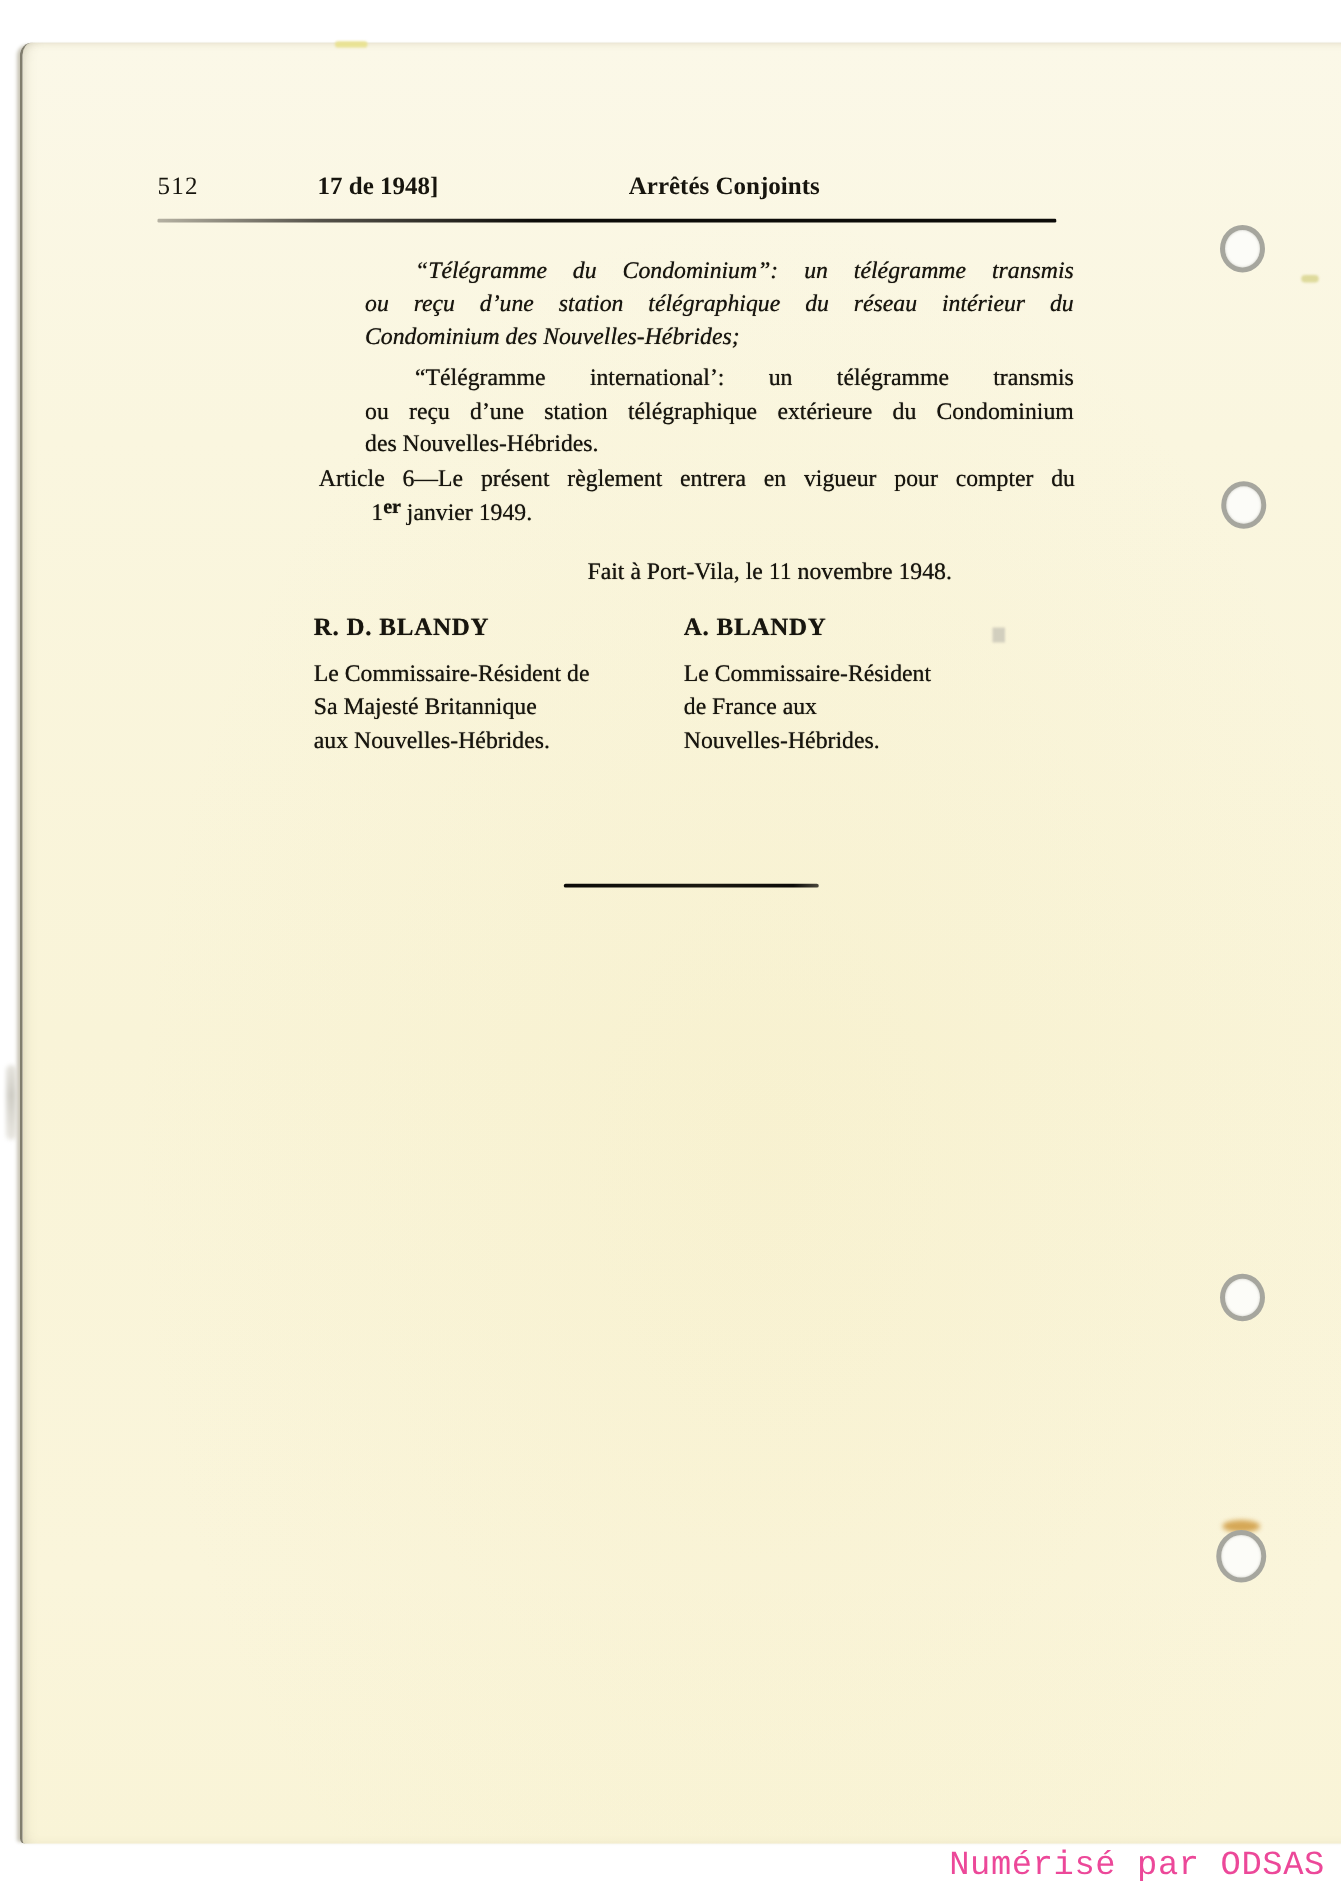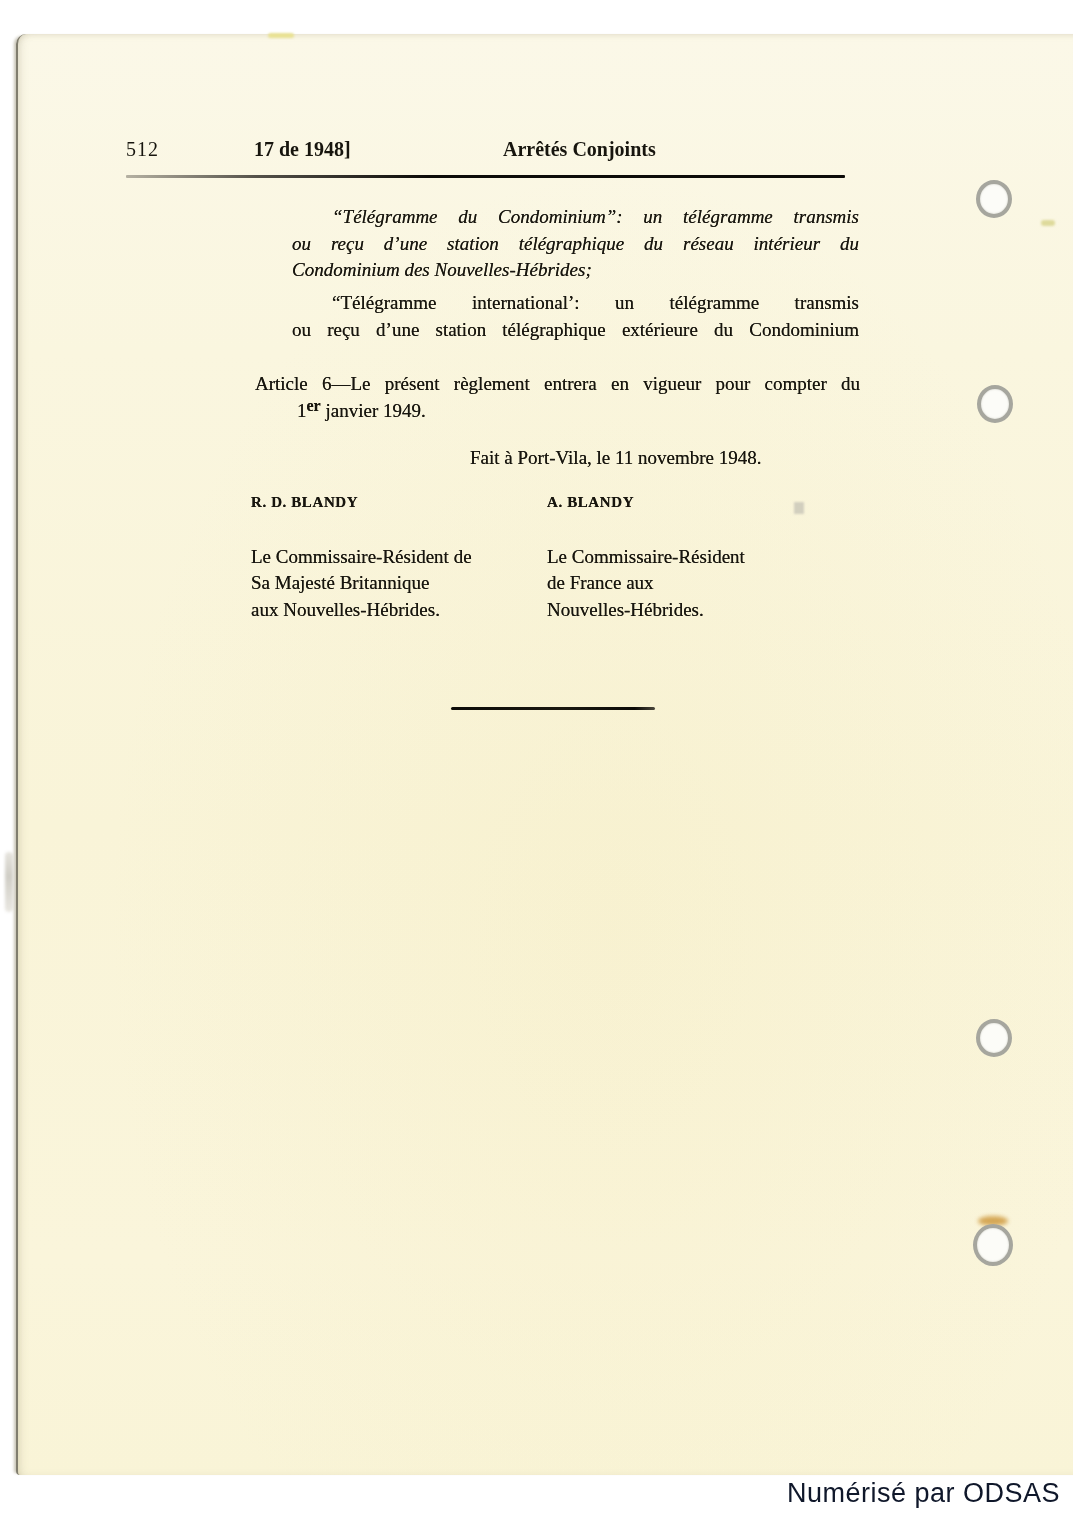--- a/index.html
+++ b/index.html
@@ -44,21 +44,21 @@
   .jline{text-align:justify;text-align-last:justify;}
   .indent{padding-left:40px;}
   .article{position:absolute;left:237px;top:337px;width:605px;}
   .article .cont{padding-left:42px;}
   sup{font-size:16px;line-height:0;vertical-align:6px;font-weight:bold;}
   .dateline{position:absolute;left:452px;top:411px;}
   
   .sig{position:absolute;top:455px;}
   .sig-left{left:233px;width:264px;}
   .sig-right{left:529px;width:234px;}
-  .sig-name{font-size:15px;letter-spacing:.6px;font-weight:600;margin-bottom:28px;}
+  .sig-name{font-size:20px;letter-spacing:.6px;font-weight:600;margin-bottom:11px;}
   .sig-lines{text-align:left;}
   
   .center-rule{
     position:absolute;left:433px;top:673px;width:204px;height:3px;
     background:linear-gradient(90deg,#0c0b08 0%,#1a1810 55%,#0c0b08 90%,#4a473c 100%);
     border-radius:2px;
   }
   
   .hole{
     position:absolute;width:36px;height:38px;border-radius:50%;
@@ -89,22 +89,22 @@
   }
   
   .edge-scuff{
     position:absolute;left:5px;top:852px;width:8px;height:60px;border-radius:4px;
     background:linear-gradient(180deg,#e6e4de,#cfcdc5 40%,#e9e7e1);
     filter:blur(1.5px);
   }
   
   .watermark{
     position:absolute;right:13px;top:1478px;
-    font-family:Liberation Sans, sans-serif;
-    font-size:27px;color:#0f172a;letter-spacing:.5px;
+    font-family:Liberation Mono, monospace;
+    font-size:27px;color:#ec4899;letter-spacing:.5px;
   }
 </style>
 </head>
 <body>
 
 <div class="edge-scuff"></div>
 
 <div class="sheet">
   <div class="sheet-texture"></div>
   <div class="speck-yellow-top"></div>
@@ -120,20 +120,21 @@
 
   <div class="para para-1 doc-text">
     <div class="jline indent">“Télégramme du Condominium”: un télégramme transmis</div>
     <div class="jline">ou reçu d’une station télégraphique du réseau intérieur du</div>
     <div>Condominium des Nouvelles-Hébrides;</div>
   </div>
 
   <div class="para para-2 doc-text">
     <div class="jline indent">“Télégramme international’: un télégramme transmis</div>
     <div class="jline">ou reçu d’une station télégraphique extérieure du Condominium</div>
+    <div>des Nouvelles-Hébrides.</div>
   </div>
 
   <div class="article doc-text">
     <div class="jline">Article 6—Le présent règlement entrera en vigueur pour compter du</div>
     <div class="cont"><span>1</span><sup>er</sup> <span>janvier 1949.</span></div>
   </div>
 
   <div class="dateline doc-text">Fait à Port-Vila, le 11 novembre 1948.</div>
 
   <div class="sig sig-left doc-text">

